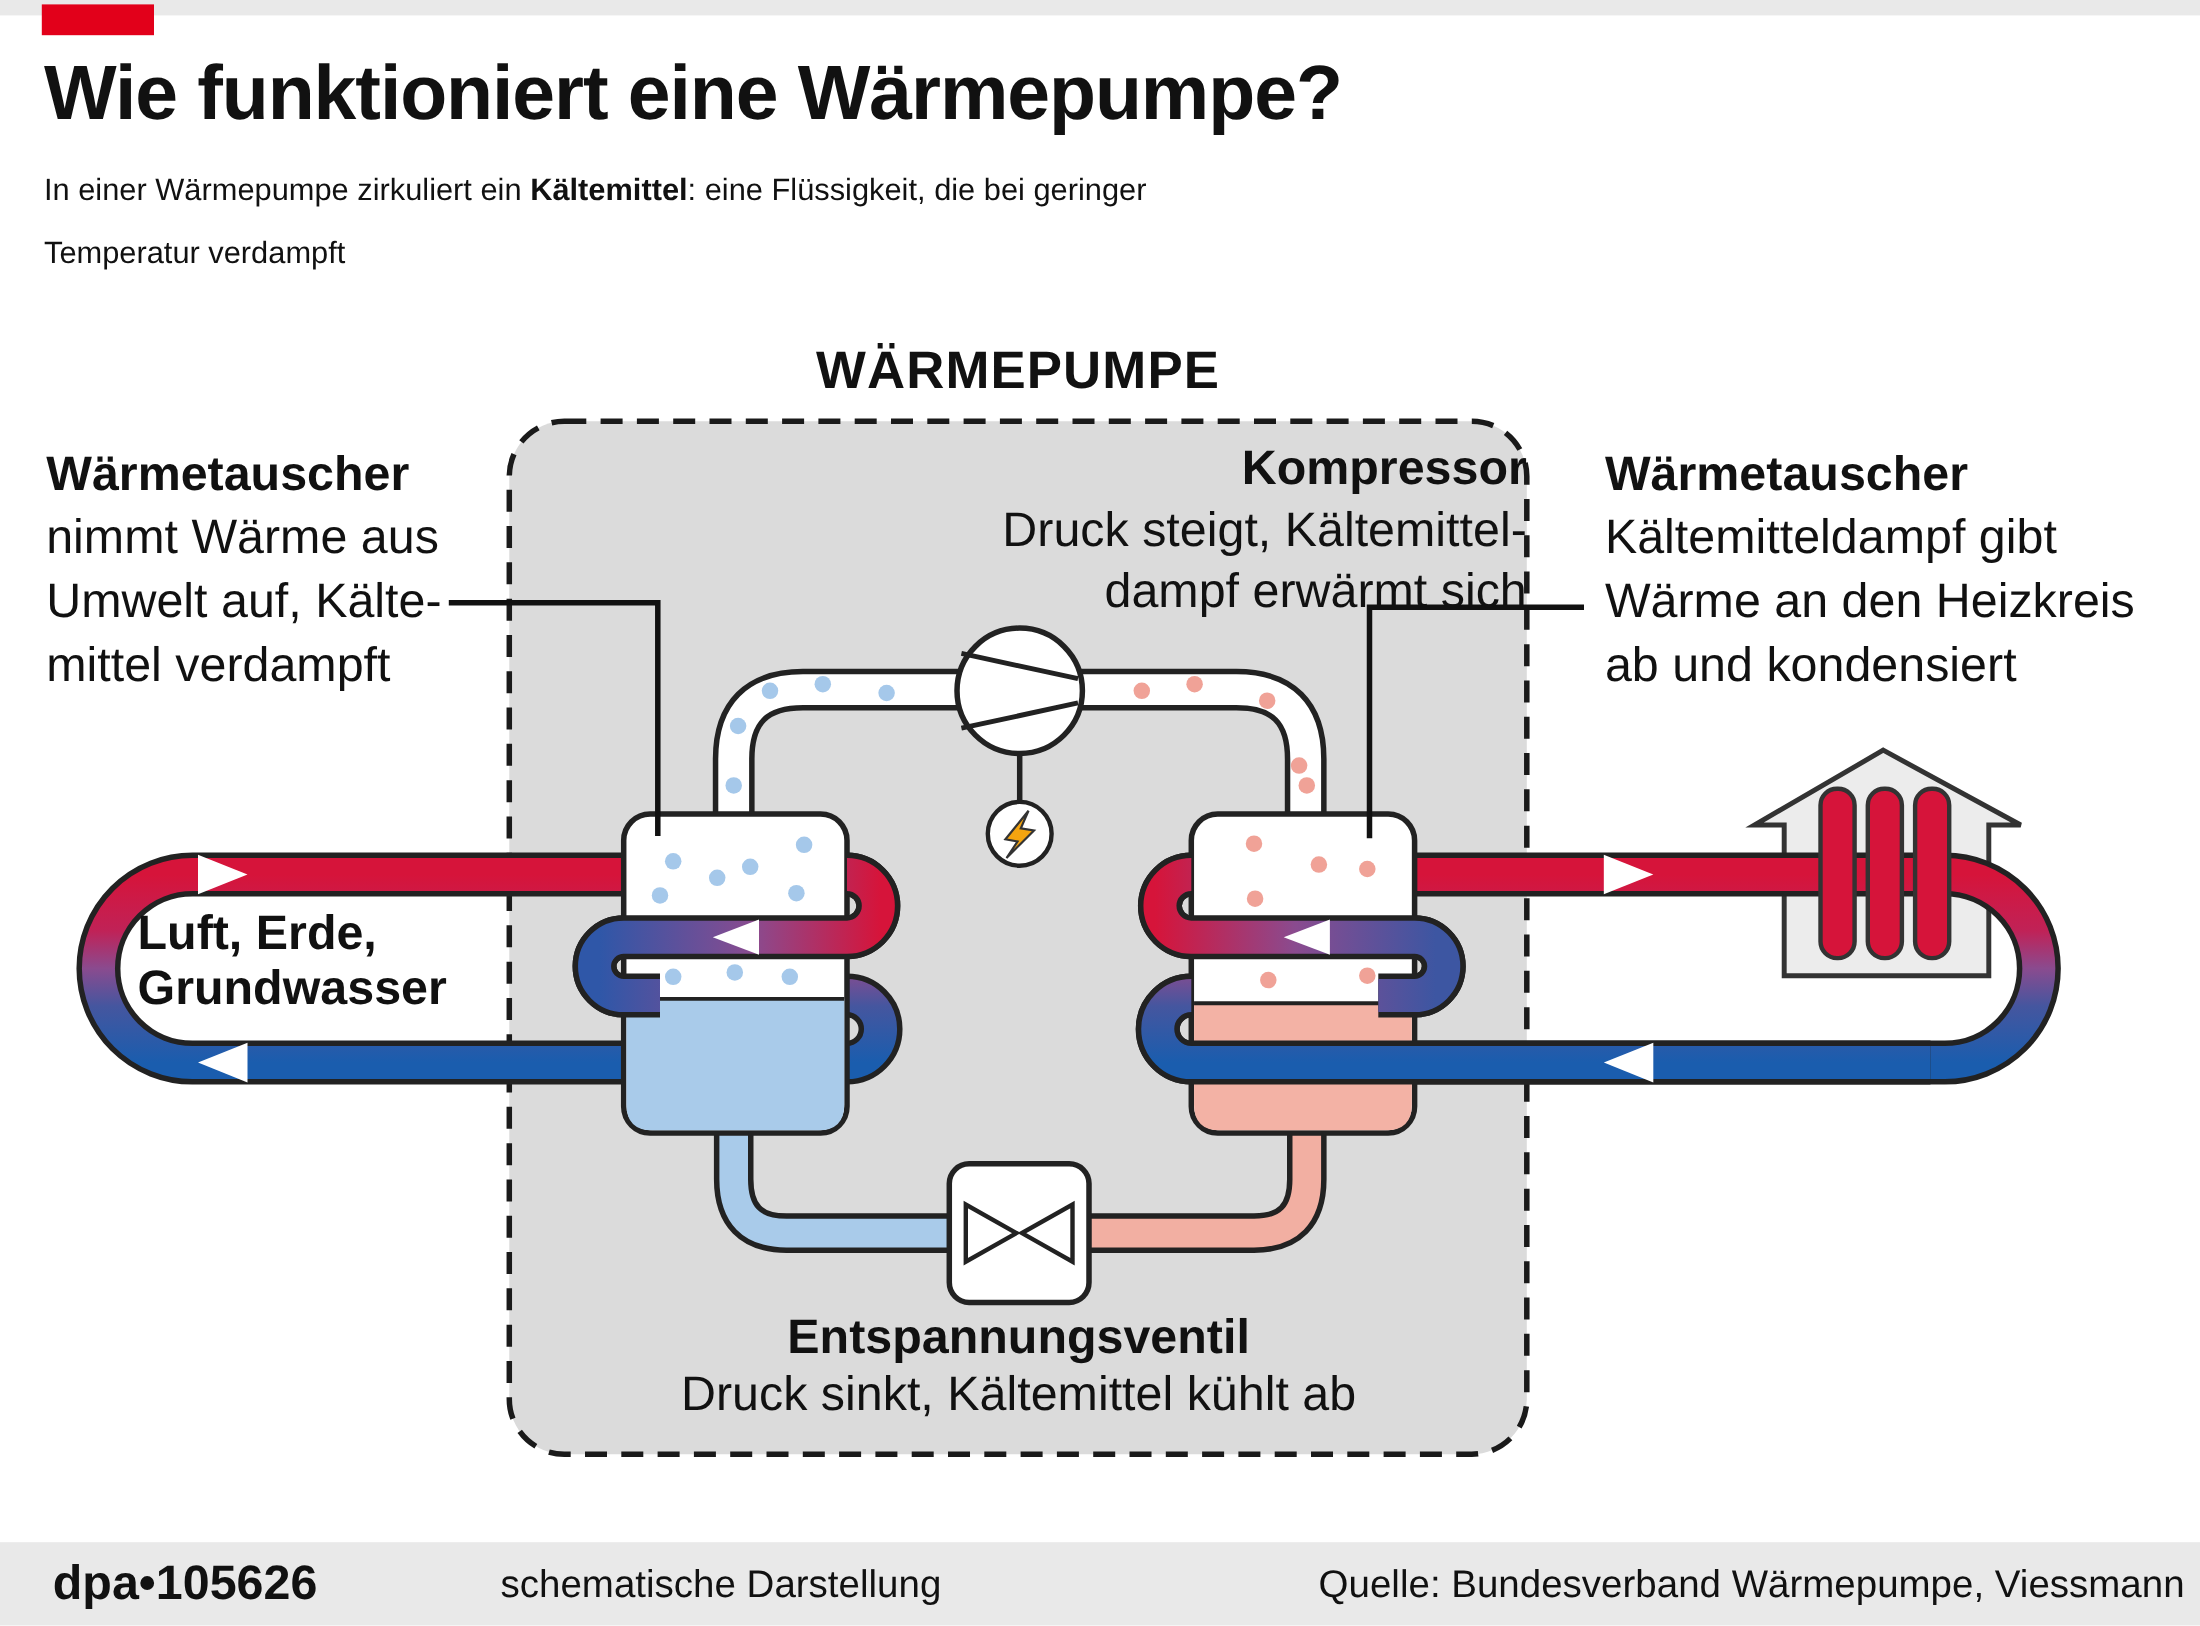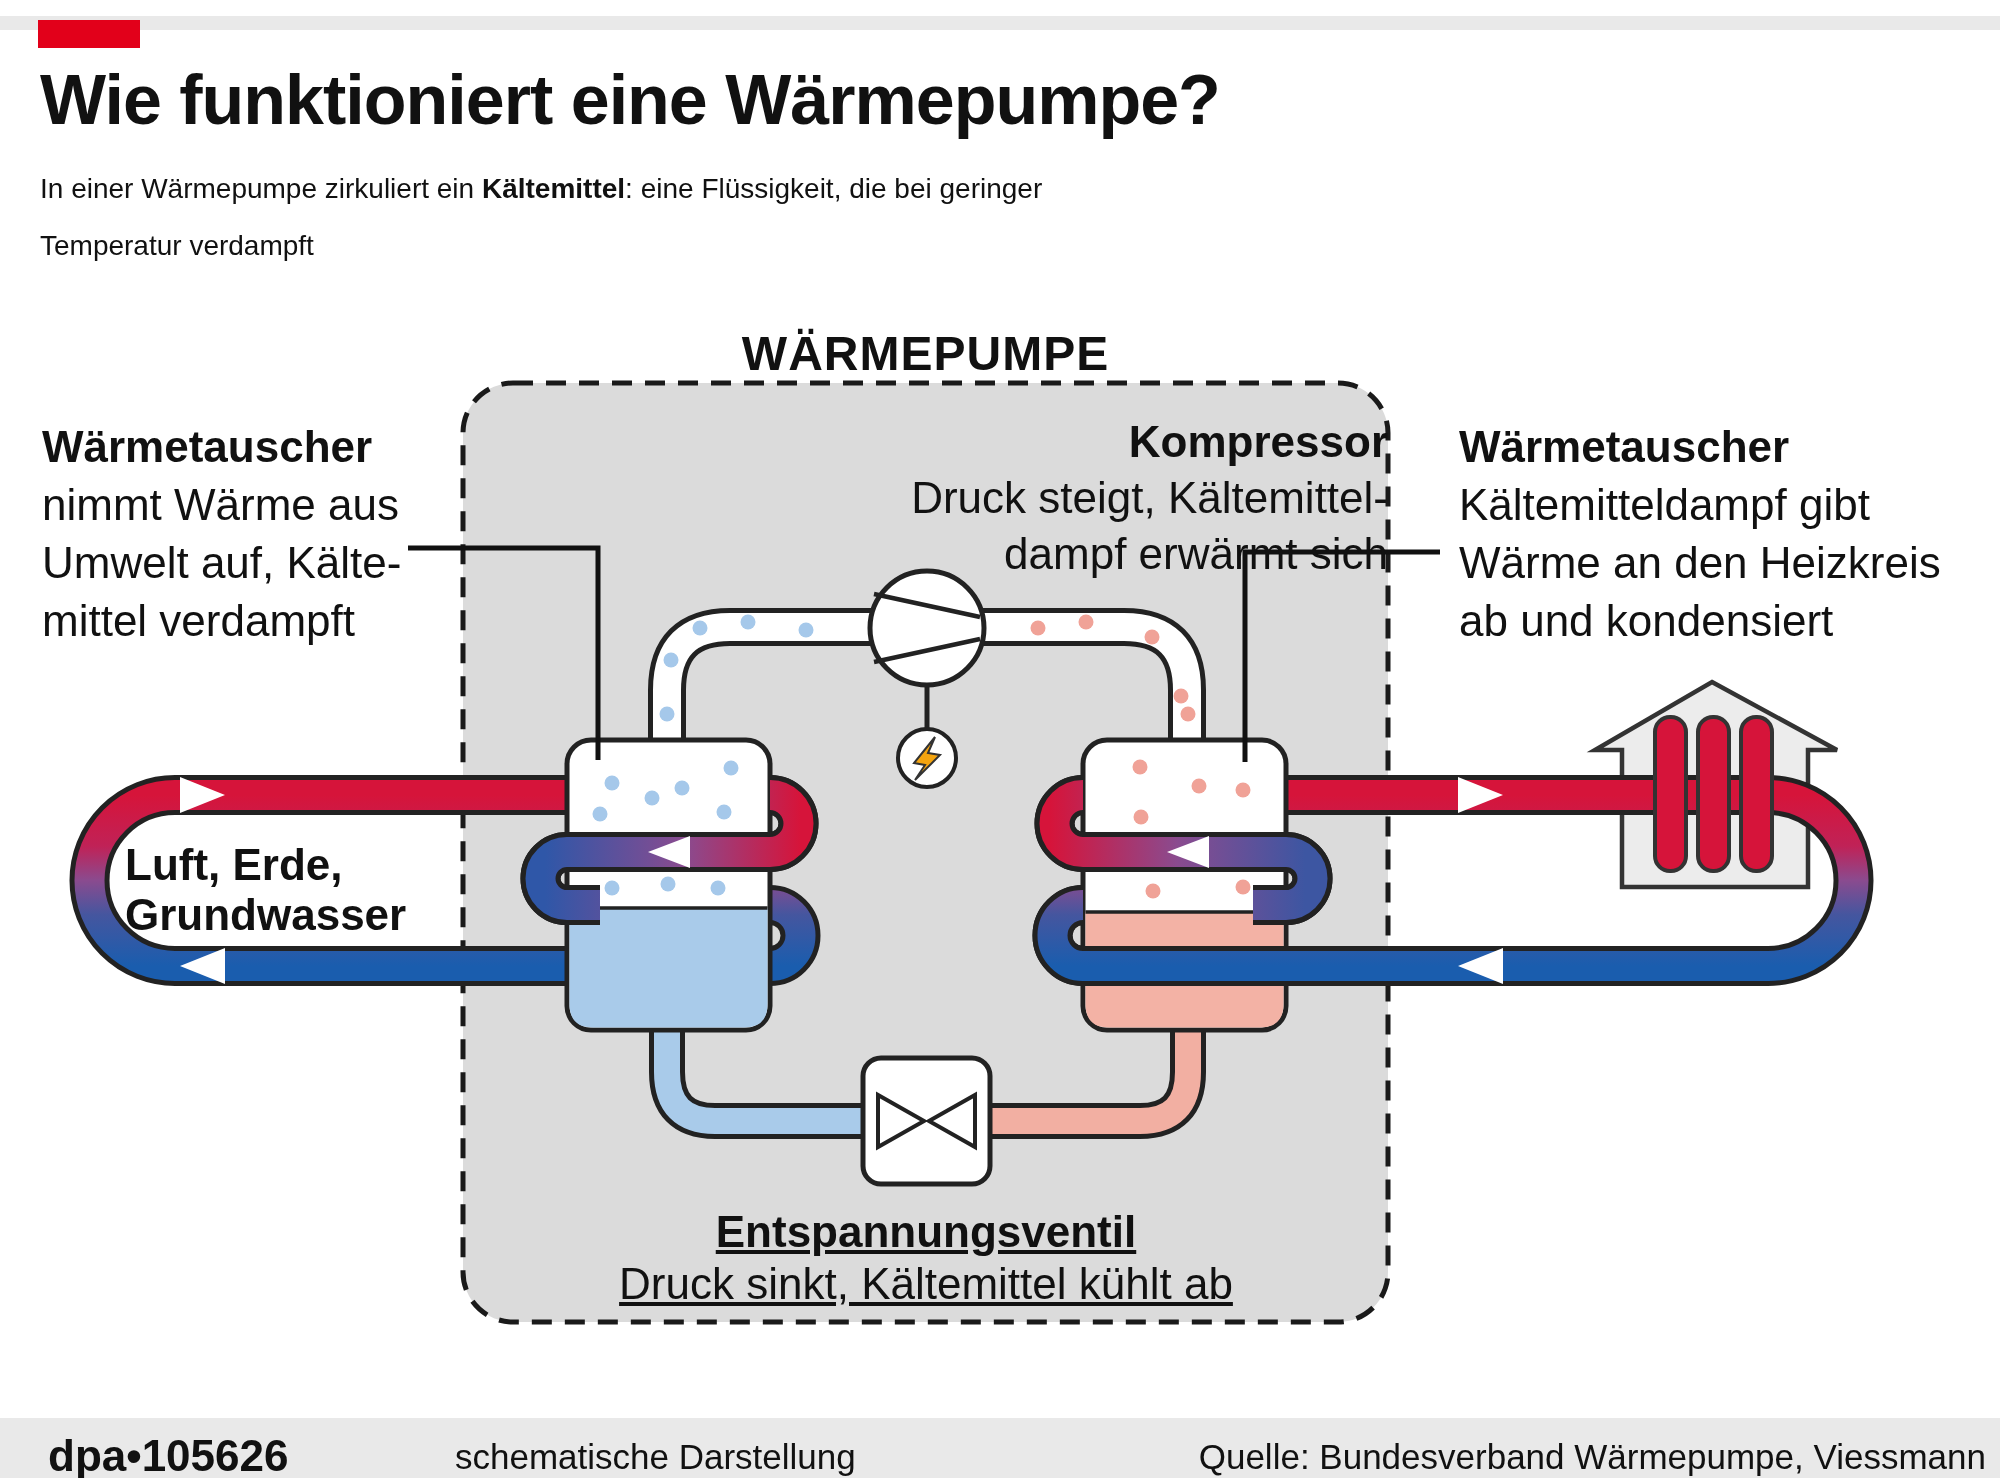--- a/index.html
+++ b/index.html
@@ -1,30 +1,30 @@
 <!DOCTYPE html>
 <html><head>
 <meta charset="utf-8">
 <style>
   html,body{margin:0;padding:0;background:#fff;}
   #stage{position:relative;width:2000px;height:1478px;background:#fff;overflow:hidden;
          font-family:"Liberation Sans","DejaVu Sans",sans-serif;color:#111;}
-  .abs{position:absolute;margin-top:16px;}
+  .abs{position:absolute;}
   #topbar{left:0;top:0;width:2000px;height:14px;background:#E9E9E9;}
   #brandbox{left:38px;top:4px;width:102px;height:28px;background:#E2001A;}
   #title{left:40px;top:44px;font-size:70px;font-weight:bold;letter-spacing:-1px;white-space:nowrap;}
   #subtitle{left:40px;top:144px;font-size:28px;line-height:57px;white-space:nowrap;}
   #wp-heading{left:463px;top:310px;width:925px;text-align:center;font-size:48px;font-weight:bold;letter-spacing:1px;}
   .label{font-size:44px;line-height:58px;white-space:nowrap;}
   .label .head{font-weight:bold;}
   #label-left{left:42px;top:402px;}
   #label-right{left:1459px;top:402px;}
   #label-comp{left:463px;top:398px;width:925px;text-align:right;line-height:56px;}
   #label-source{left:125px;top:824px;font-size:44px;font-weight:bold;line-height:50px;white-space:nowrap;}
-  #label-valve{left:426px;top:1190px;width:1000px;text-align:center;font-size:44px;line-height:52px;text-decoration:underline;}
+  #label-valve{left:426px;top:1190px;width:1000px;text-align:center;font-size:44px;line-height:52px;}
   #label-valve .head{font-weight:bold;}
   #footer{left:0;top:1402px;width:2000px;height:76px;background:#E9E9E9;}
   #footer-id{left:48px;top:1415px;font-size:44px;font-weight:bold;}
   #footer-caption{left:455px;top:1421px;font-size:35px;}
   #footer-source{right:14px;top:1421px;font-size:35px;}
   svg{position:absolute;left:0;top:0;}
 </style>
 </head>
 <body>
 

